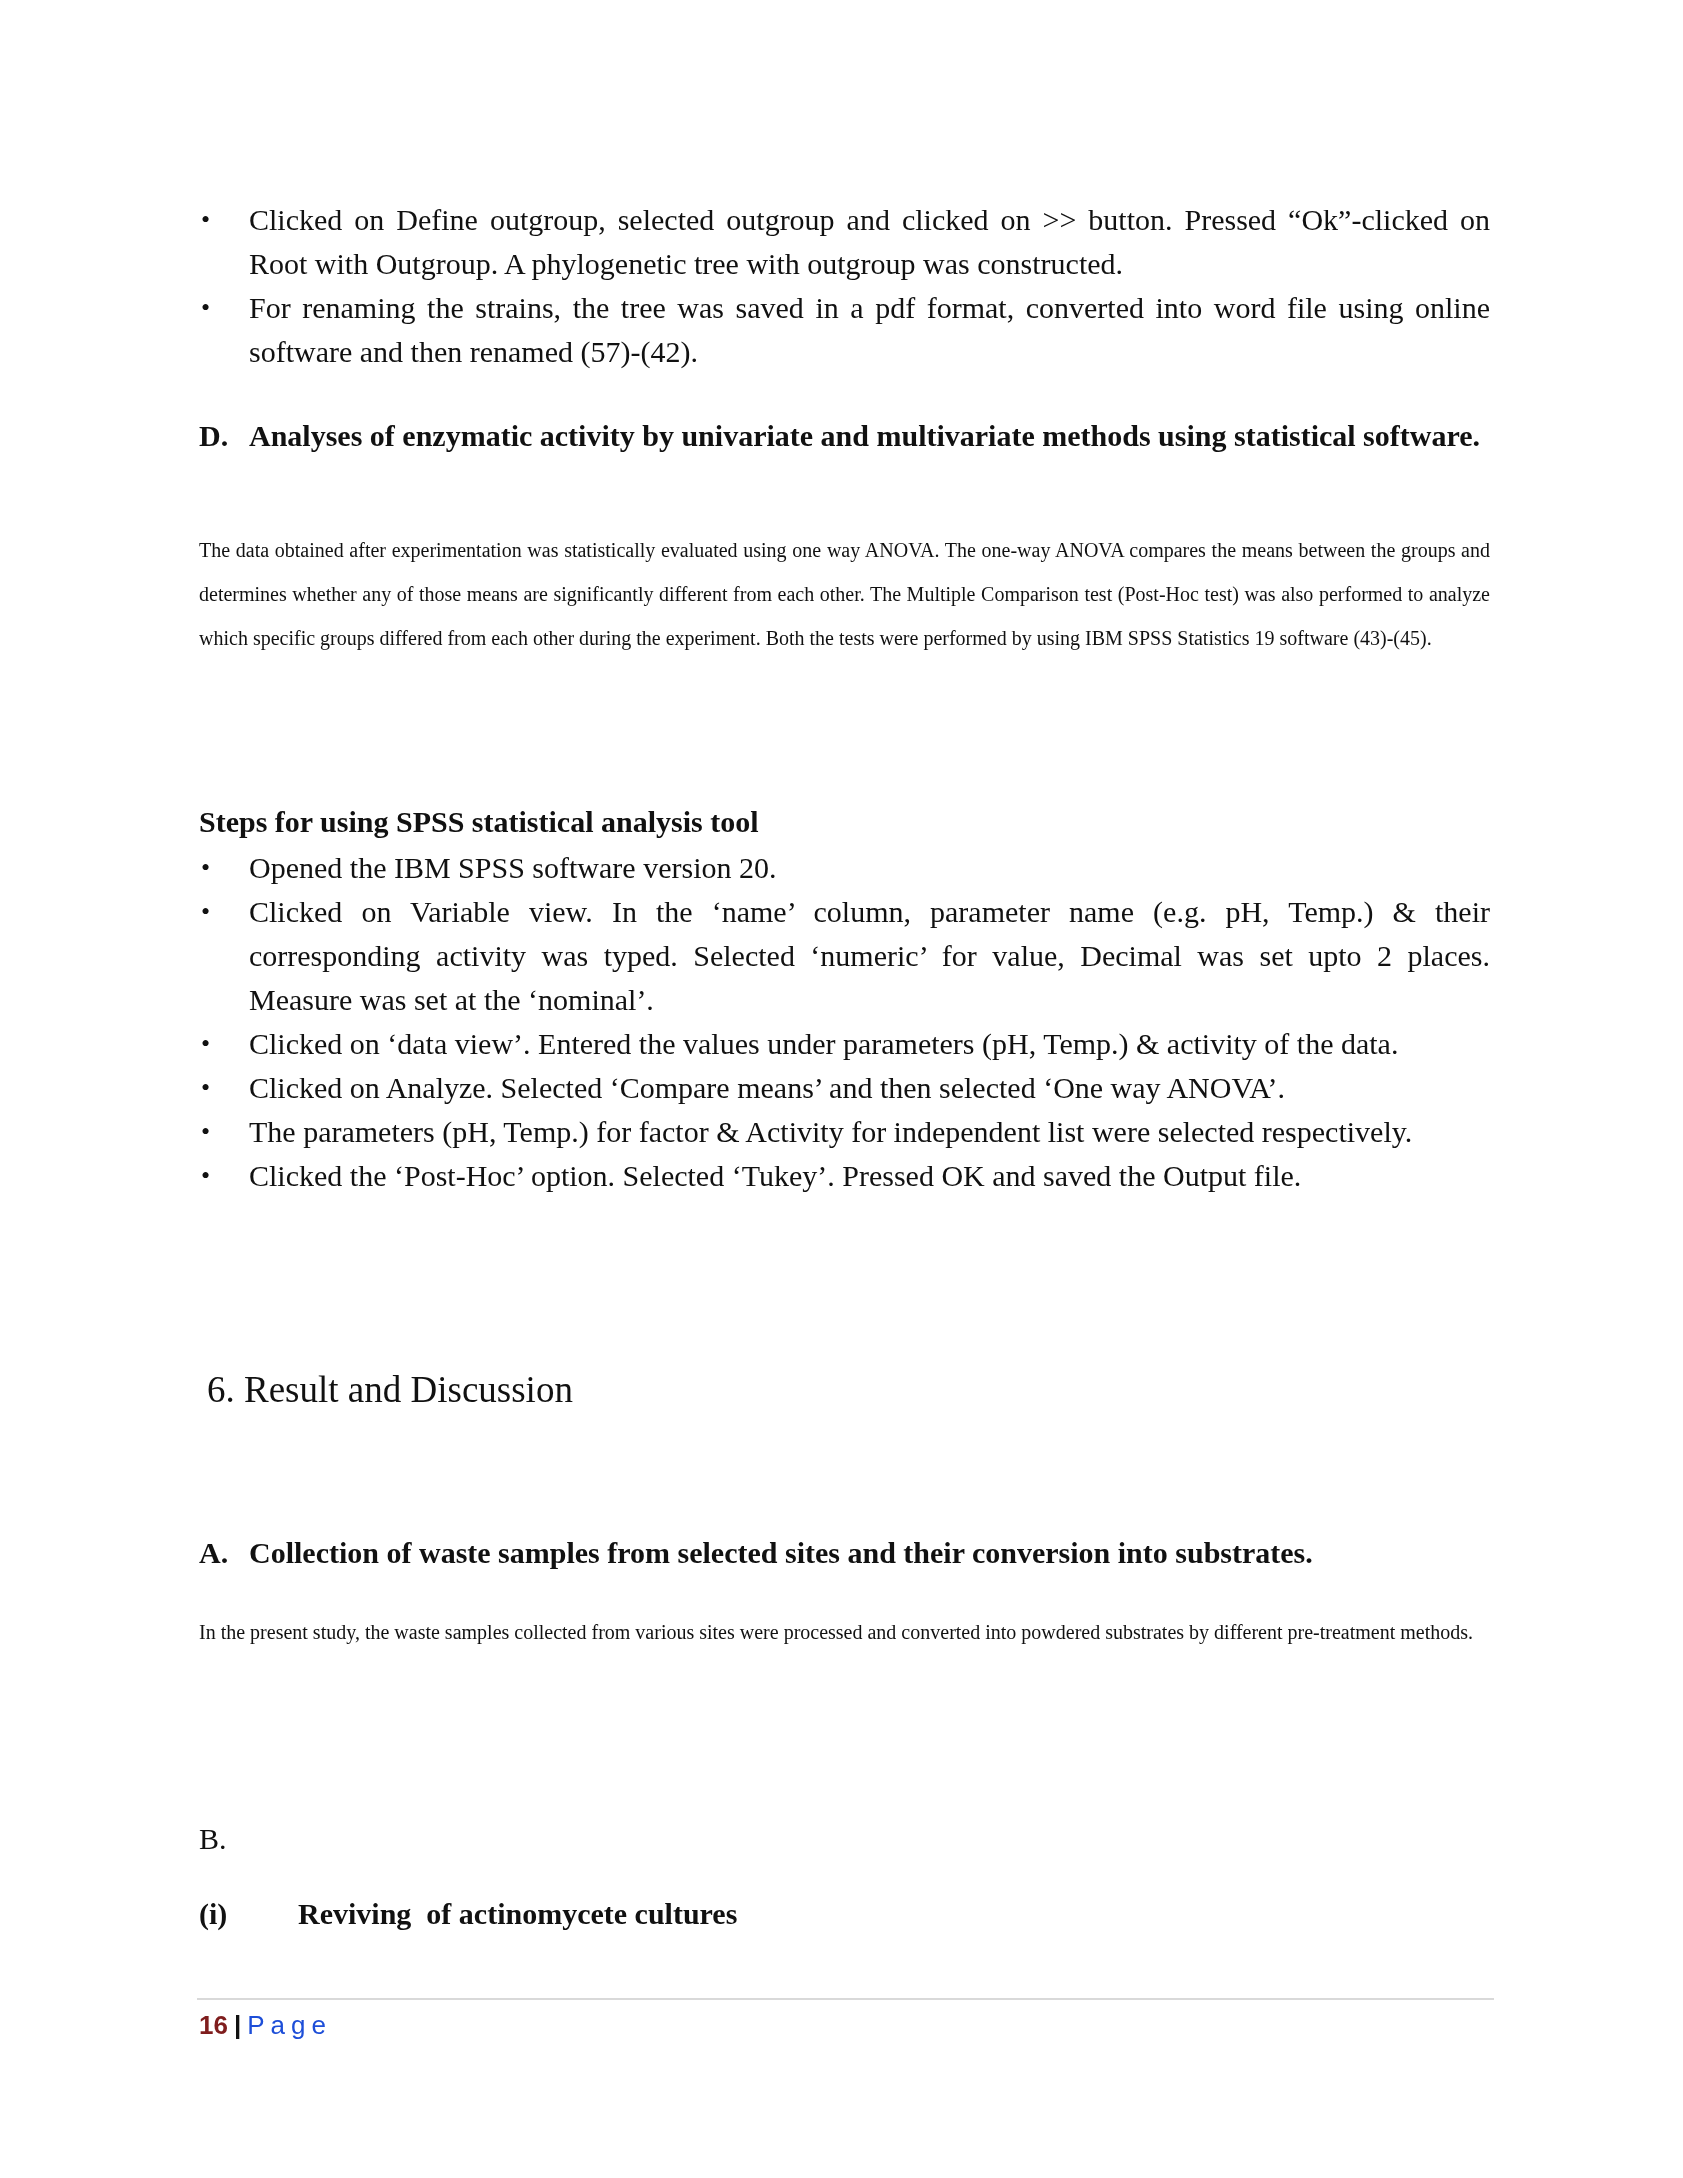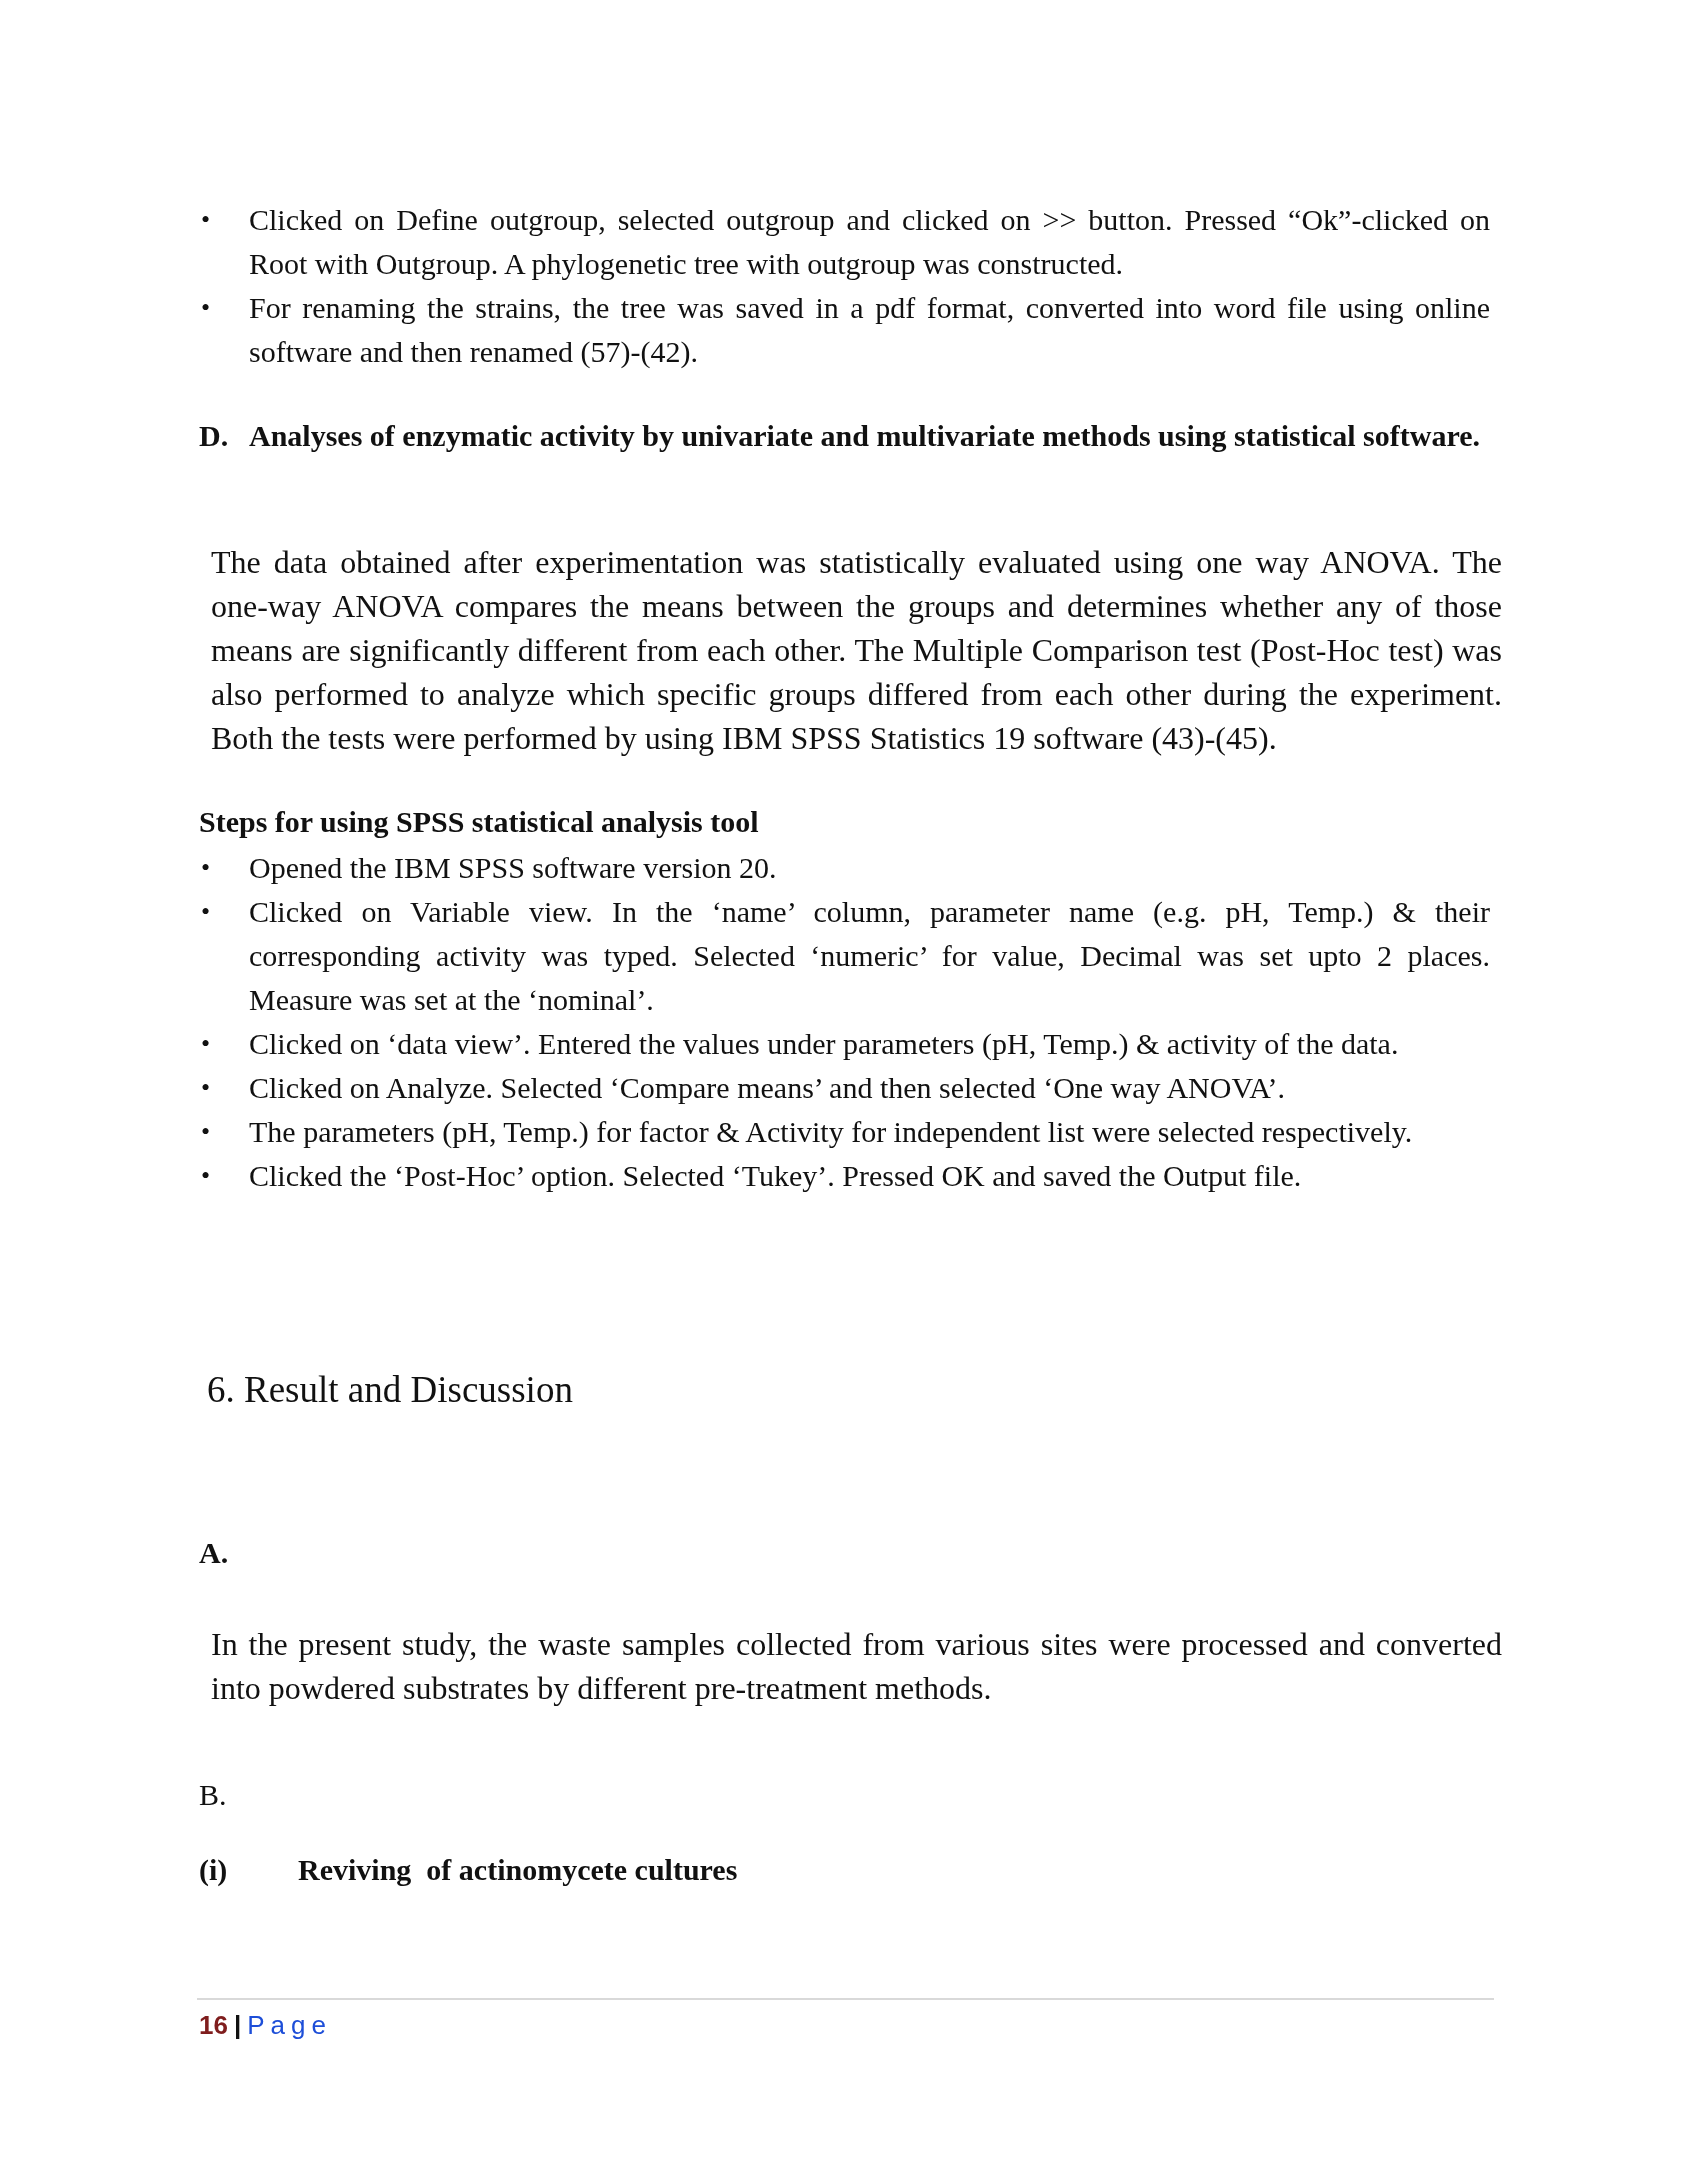--- a/index.html
+++ b/index.html
@@ -2,21 +2,21 @@
 <html><head>
   <meta charset="utf-8">
   <style>
     html, body { margin: 0; padding: 0; background: #ffffff; }
     body { width: 1683px; height: 2178px; position: relative; overflow: hidden; }
     .page {
       position: absolute; left: 0; top: 0; width: 1683px; height: 2178px;
       font-family: "Liberation Serif", "DejaVu Serif", serif; color: #111111;
     }
     .content { position: absolute; left: 199px; width: 1291px; }
-    .p { font-size: 32px; line-height: 44px; margin: 12px; }
+    .p { font-size: 20px; line-height: 44px; margin: 0; }
     .justify { text-align: justify; text-align-last: left; }
     ul.bullets { list-style: none; margin: 0; padding: 0; }
     ul.bullets li { position: relative; padding-left: 50px; font-size: 30px; line-height: 44px; text-align: justify; text-align-last: left; }
     ul.bullets li .bullet { position: absolute; left: 2px; top: 0; font-size: 26px; }
     .h-bold { font-weight: bold; font-size: 30px; line-height: 44px; margin: 0; }
     .h-letter { position: relative; padding-left: 50px; }
     .h-letter .letter { position: absolute; left: 0; top: 0; }
     .section-title { font-size: 37px; line-height: 48px; margin: 8px; font-weight: normal; }
     .sub-i { position: relative; padding-left: 99px; }
     .sub-i .num { position: absolute; left: 0; top: 0; }
@@ -79,20 +79,21 @@
         <span class="bullet">•</span>
         <span>Clicked the ‘Post-Hoc’ option. Selected ‘Tukey’. Pressed OK and saved the Output file.</span>
       </li>
     </ul>
   </div>
 
   <h2 class="content section-title" style="top:1358px;">6. Result and Discussion</h2>
 
   <div class="content h-bold h-letter" style="top:1487px;">
     <span class="letter">A.</span>
+    <span>Collection of waste samples from selected sites and their conversion into substrates.</span>
   </div>
 
   <p class="content p justify" style="top:1610px;">In the present study, the waste samples collected from various sites were processed and converted into powdered substrates by different pre-treatment methods.</p>
 
   <div class="content h-letter" style="top:1729px; font-size:30px; line-height:44px;">
     <span class="letter">B.</span>
   </div>
 
   <div class="content h-bold sub-i" style="top:1804px;">
     <span class="num">(i)</span>

